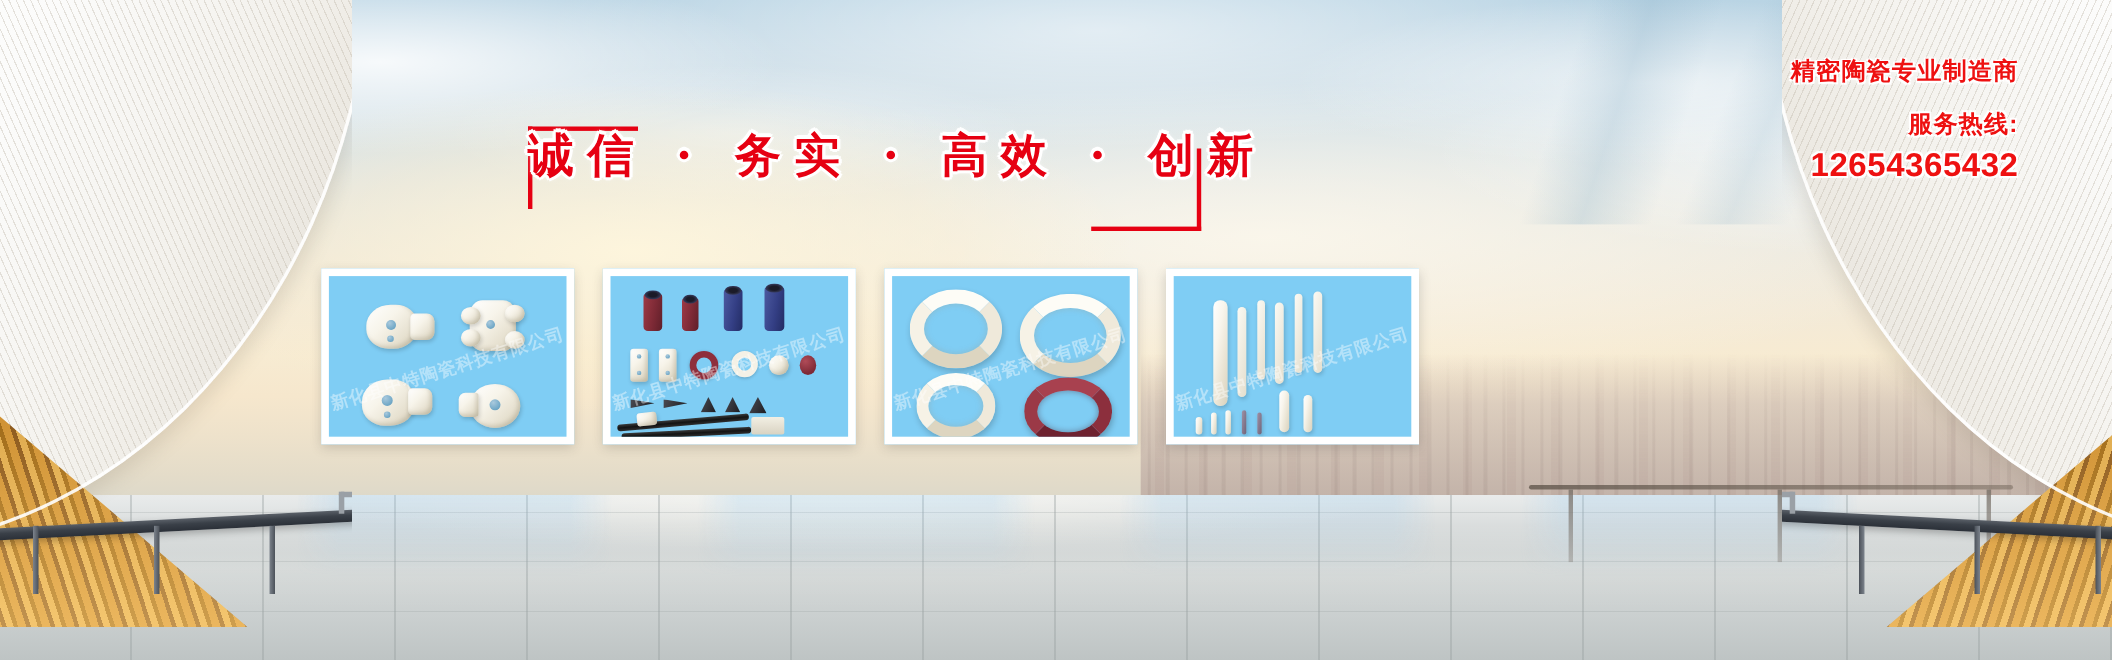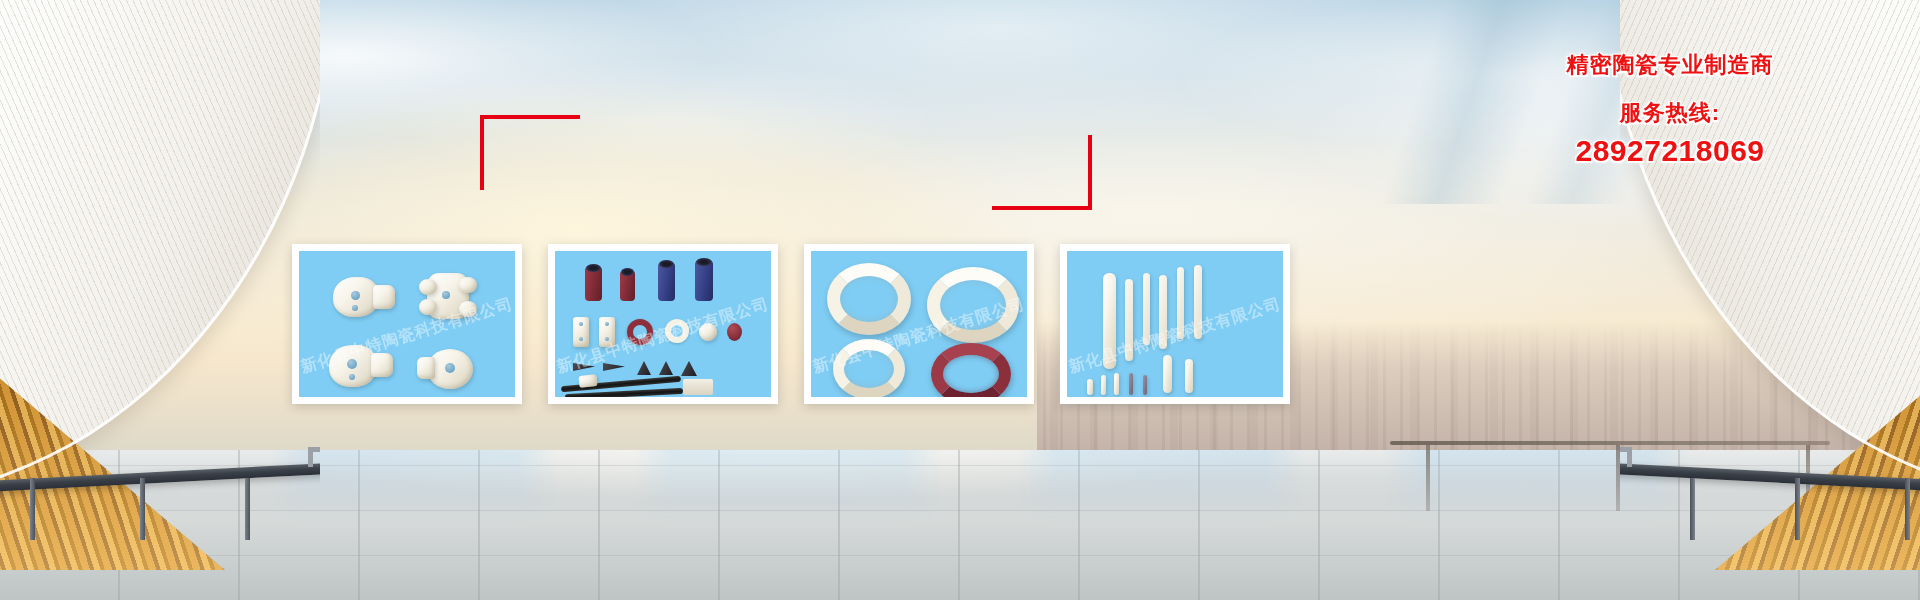--- a/index.html
+++ b/index.html
@@ -214,21 +214,21 @@
     font-family:"Liberation Sans","DejaVu Sans",sans-serif;
     font-size:20px; font-weight:700; letter-spacing:1.1px;
     color:#1b1b1b;
     text-shadow:0 0 6px rgba(255,255,255,.95), 0 1px 2px rgba(255,255,255,.9);
     white-space:nowrap;
   }
 
   
   .contact {
     position:absolute; right:85px; top:50px; width:330px;
-    text-align:center;
+    text-align:right;
   }
   .contact .line {
     color:#ee1111; font-weight:700;
     text-shadow:
       -1.5px -1.5px 0 #fff, 1.5px -1.5px 0 #fff,
       -1.5px 1.5px 0 #fff,  1.5px 1.5px 0 #fff,
       0 0 6px rgba(255,255,255,.9);
     white-space:nowrap;
   }
   .contact .tagline { font-size:22px; letter-spacing:1px; margin-bottom:18px; }
@@ -383,26 +383,27 @@
     <div class="rail"></div>
     <div class="rail-post" style="left:40px;"></div>
     <div class="rail-post" style="left:150px;"></div>
     <div class="rail-post" style="left:255px;"></div>
     <div class="rail-bracket"></div>
   </div>
 
   <div class="slogan-block">
     <div class="bracket tl"></div>
     <div class="bracket br"></div>
+    <div class="slogan-cn">诚信 · 务实 · 高效 · 创新</div>
   </div>
 
   <div class="contact">
     <div class="line tagline">精密陶瓷专业制造商</div>
     <div class="line hotline">服务热线:</div>
-    <div class="line phone">28927218069</div>
+    <div class="line phone">12654365432</div>
   </div>
 
   <div class="panels">
 
     <div class="panel">
       <div class="stage">
 
         <div class="pc ivory ins-body" style="left:34px;top:26px;width:46px;height:40px;"></div>
         <div class="pc ivory" style="left:74px;top:34px;width:22px;height:24px;border-radius:4px 7px 7px 4px;"></div>
         <div class="hole" style="left:52px;top:40px;width:9px;height:9px;"></div>

